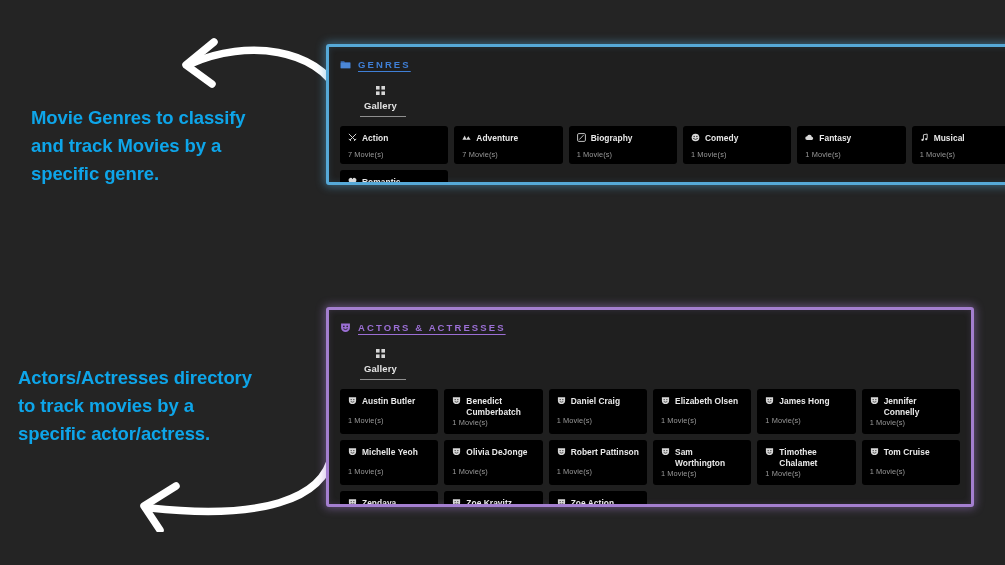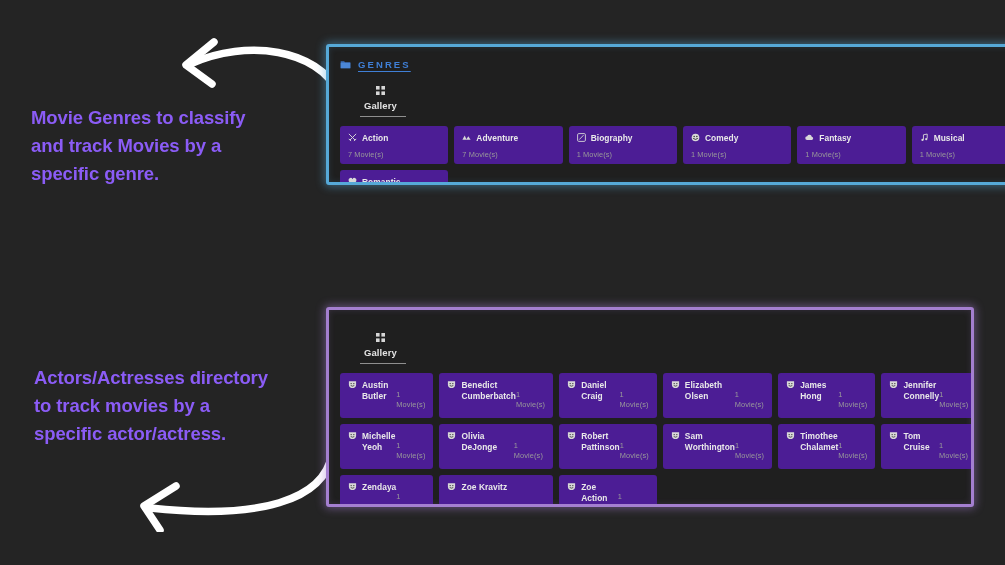--- a/index.html
+++ b/index.html
@@ -7,29 +7,29 @@
     width: 1005px; height: 565px;
     background: #242424;
     font-family: "Liberation Sans", sans-serif;
     overflow: hidden;
   }
   #stage { position: relative; width: 1005px; height: 565px; background: #242424; }
 
   
   .annot {
     position: absolute;
-    color: #8b5cf6;
+    color: #0ea5e9;
     font-weight: bold;
     font-size: 18.5px;
     line-height: 28px;
     letter-spacing: -0.1px;
     white-space: pre-line;
   }
   #annot-genres { left: 31px; top: 104px; width: 270px; }
-  #annot-actors { left: 34px; top: 364px; width: 285px; }
+  #annot-actors { left: 18px; top: 364px; width: 285px; }
 
   
   .arrow-svg { position: absolute; pointer-events: none; }
   #arrow-top { left: 168px; top: 36px; }
   #arrow-bottom { left: 110px; top: 436px; }
 
   
   .panel {
     position: absolute;
     background: #1f1f1f;
@@ -71,27 +71,27 @@
   .tab-label { color: #e3e3e3; font-size: 9.5px; font-weight: bold; letter-spacing: .1px; }
 
   
   .grid {
     margin-top: 9px;
     display: grid;
     grid-template-columns: repeat(6, 1fr);
     gap: 6px;
   }
   .card {
-    background: #4c1d95;
+    background: #000000;
     border-radius: 3px;
     padding: 7px 8px 8px 8px;
     min-height: 36px;
   }
   #panel-genres .card { height: 38px; }
-  #panel-actors .card { height: 45px; display: flex; flex-direction: row; }
+  #panel-actors .card { height: 45px; display: flex; flex-direction: column; }
   .card-head { display: flex; align-items: flex-start; gap: 5px; }
   .card-title {
     color: #e9e9e9; font-size: 8.4px; font-weight: bold;
     line-height: 11px; letter-spacing: .05px;
   }
   .card-count {
     color: #9a9a9a; font-size: 7.4px; line-height: 10px;
     margin-top: 6px; letter-spacing: .1px;
   }
   #panel-actors .card-count { margin-top: auto; }
@@ -247,20 +247,31 @@
           <div class="card-count">0 Movie(s)</div>
         </div>
 
       </div>
     </div>
   </div>
 
   <div class="panel" id="panel-actors">
     <div class="panel-inner">
 
+      <div class="panel-title">
+        <span class="icon">
+          <svg width="11" height="11" viewBox="0 0 12 12">
+            <path d="M1.2 1.6h9.6v4.6c0 2.7-2.2 4.6-4.8 4.6S1.2 8.9 1.2 6.2z" fill="#9b6fd4"></path>
+            <circle cx="4.2" cy="4.8" r="0.85" fill="#1f1f1f"></circle>
+            <circle cx="7.8" cy="4.8" r="0.85" fill="#1f1f1f"></circle>
+            <path d="M4 7.6 Q6 9.2 8 7.6" fill="none" stroke="#1f1f1f" stroke-width="1" stroke-linecap="round"></path>
+          </svg>
+        </span>
+        <span class="title-text">ACTORS &amp; ACTRESSES</span>
+      </div>
 
       <div class="tabbar">
         <div class="tab">
           <span class="icon">
             <svg width="9" height="9" viewBox="0 0 10 10">
               <rect x="0" y="0" width="4" height="4" fill="#d6d6d6"></rect>
               <rect x="6" y="0" width="4" height="4" fill="#d6d6d6"></rect>
               <rect x="0" y="6" width="4" height="4" fill="#d6d6d6"></rect>
               <rect x="6" y="6" width="4" height="4" fill="#d6d6d6"></rect>
             </svg>

